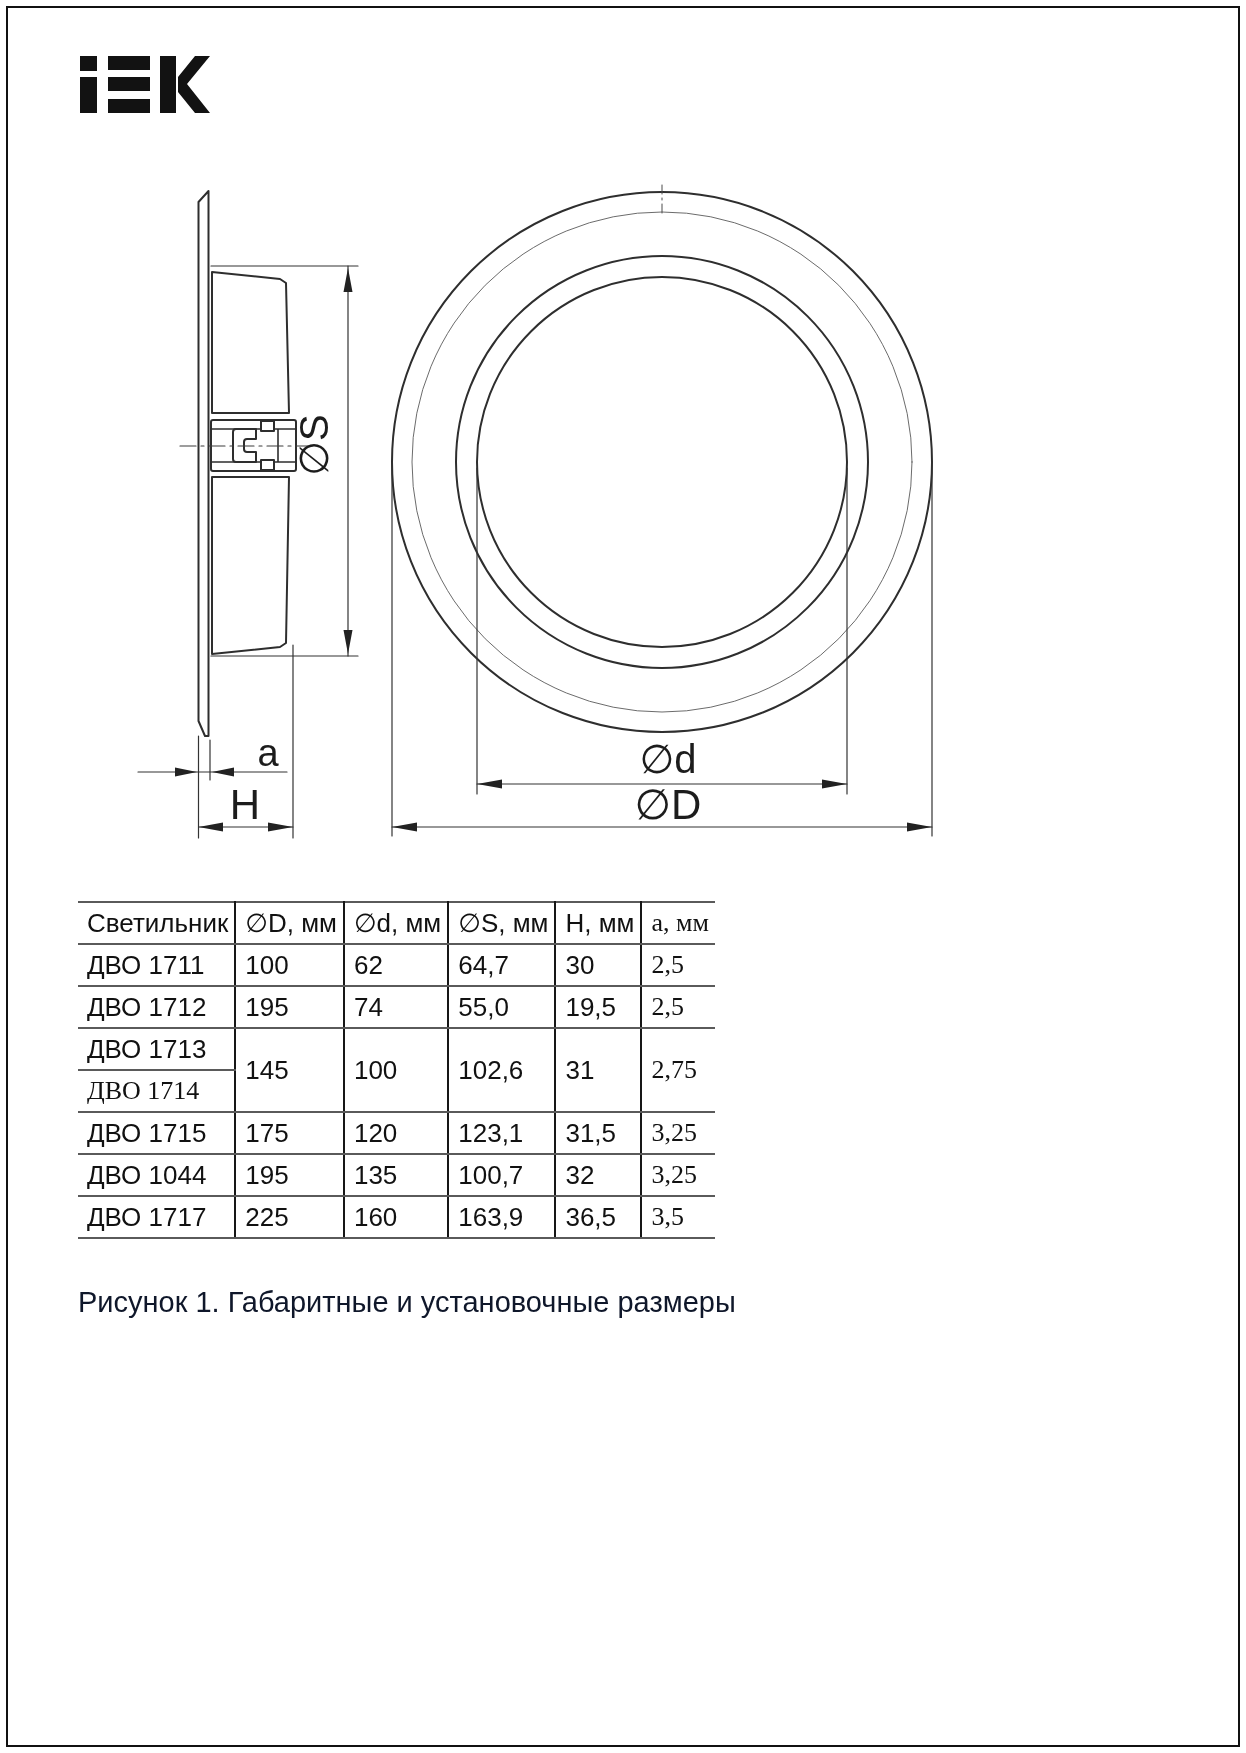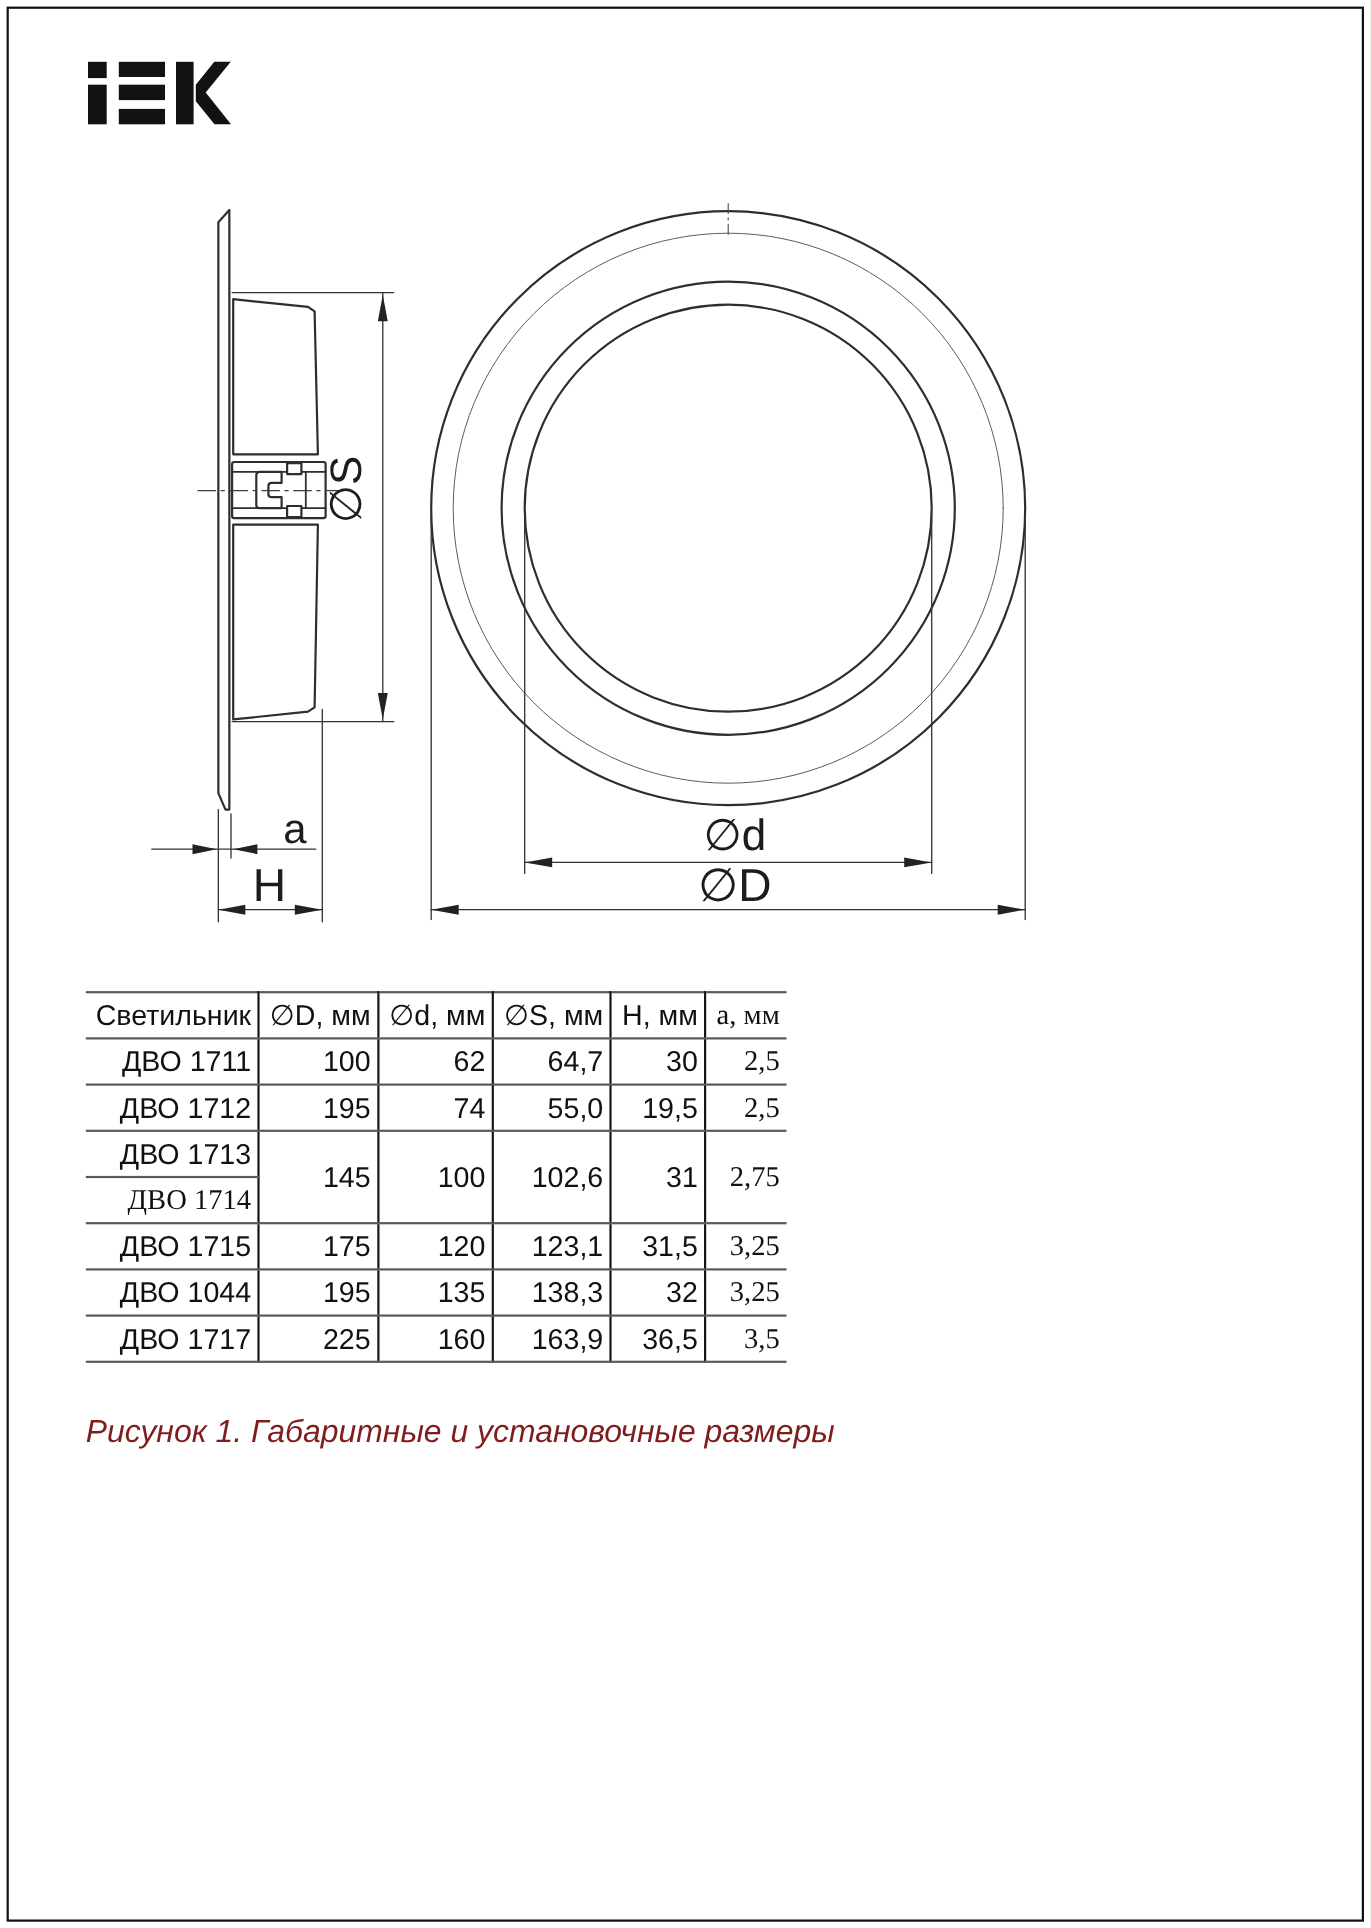--- a/index.html
+++ b/index.html
@@ -24,21 +24,21 @@
   .dims-table{
     position:absolute;
     left:78px;top:901px;
     border-collapse:collapse;
     font-size:26px;
     color:#111;
     table-layout:fixed;
   }
   .dims-table th,.dims-table td{
     font-weight:normal;
-    text-align:right;
+    text-align:left;
     padding:0 6px 0 9px;
     height:40px;
     border-top:2px solid #5a5a5a;
     border-bottom:2px solid #5a5a5a;
     border-left:2px solid #161616;
     border-right:2px solid #161616;
     white-space:nowrap;
     vertical-align:middle;
   }
   .dims-table th:first-child,.dims-table td:first-child{border-left:none;}
@@ -47,22 +47,21 @@
   .col-D{width:73px;}
   .col-d{width:72px;}
   .col-S{width:72px;}
   .col-H{width:73px;}
   .col-a{width:55px;}
 
   .caption{
     position:absolute;
     left:78px;top:1286px;
     font-size:29px;
-    color:#7f1d1d;
-    font-style:italic;
+    color:#0f172a;
   }
 </style>
 </head>
 <body>
 
 <div class="sheet">
   <div class="frame"></div>
 
   <svg class="logo" width="130" height="60" viewBox="0 0 130 60">
     <title>IEK</title>
@@ -205,21 +204,21 @@
         <td>175</td>
         <td>120</td>
         <td>123,1</td>
         <td>31,5</td>
         <td>3,25</td>
       </tr>
       <tr>
         <td>ДВО 1044</td>
         <td>195</td>
         <td>135</td>
-        <td>138,3</td>
+        <td>100,7</td>
         <td>32</td>
         <td>3,25</td>
       </tr>
       <tr>
         <td>ДВО 1717</td>
         <td>225</td>
         <td>160</td>
         <td>163,9</td>
         <td>36,5</td>
         <td>3,5</td>

